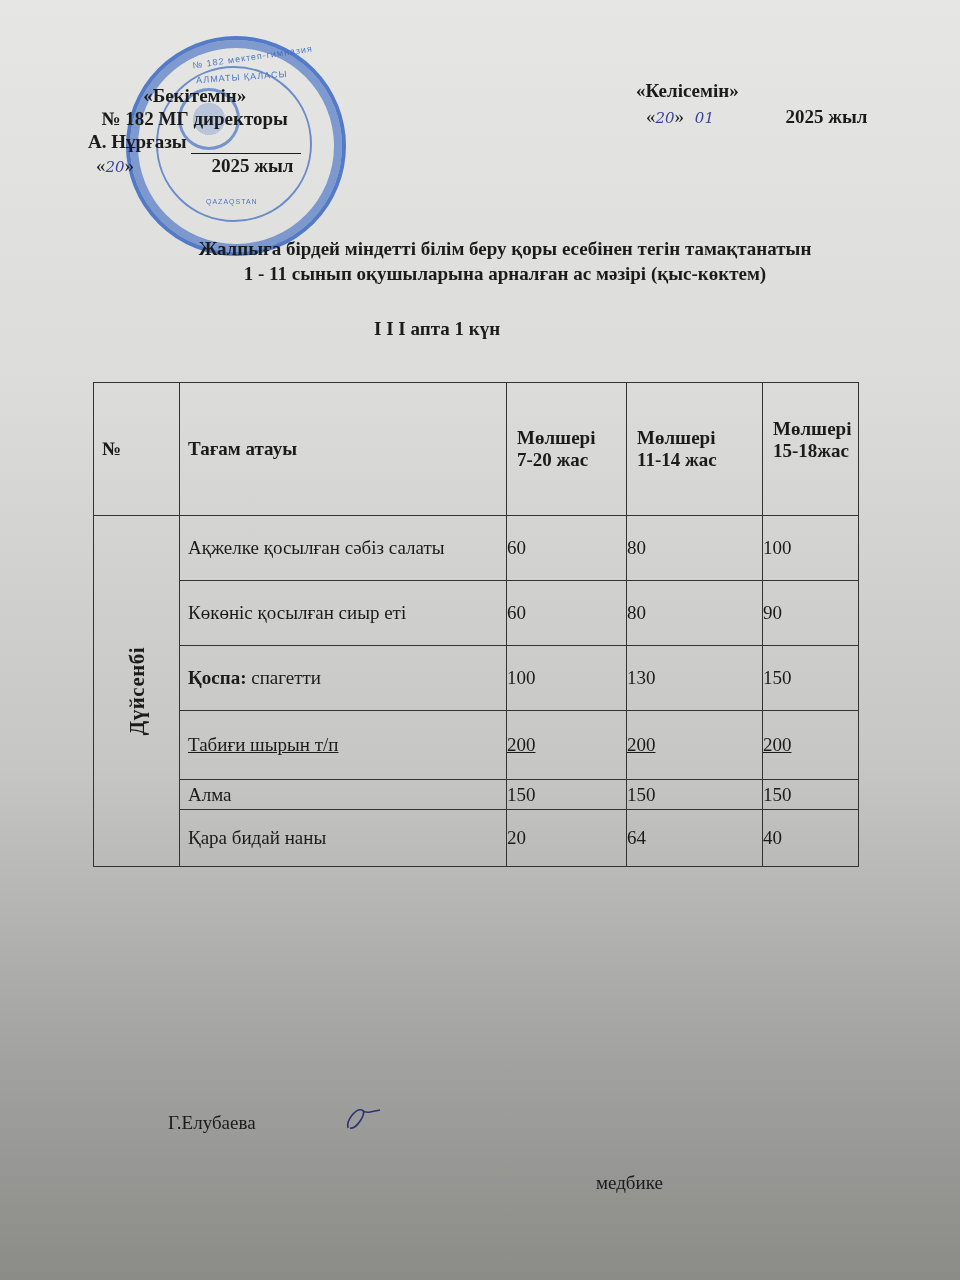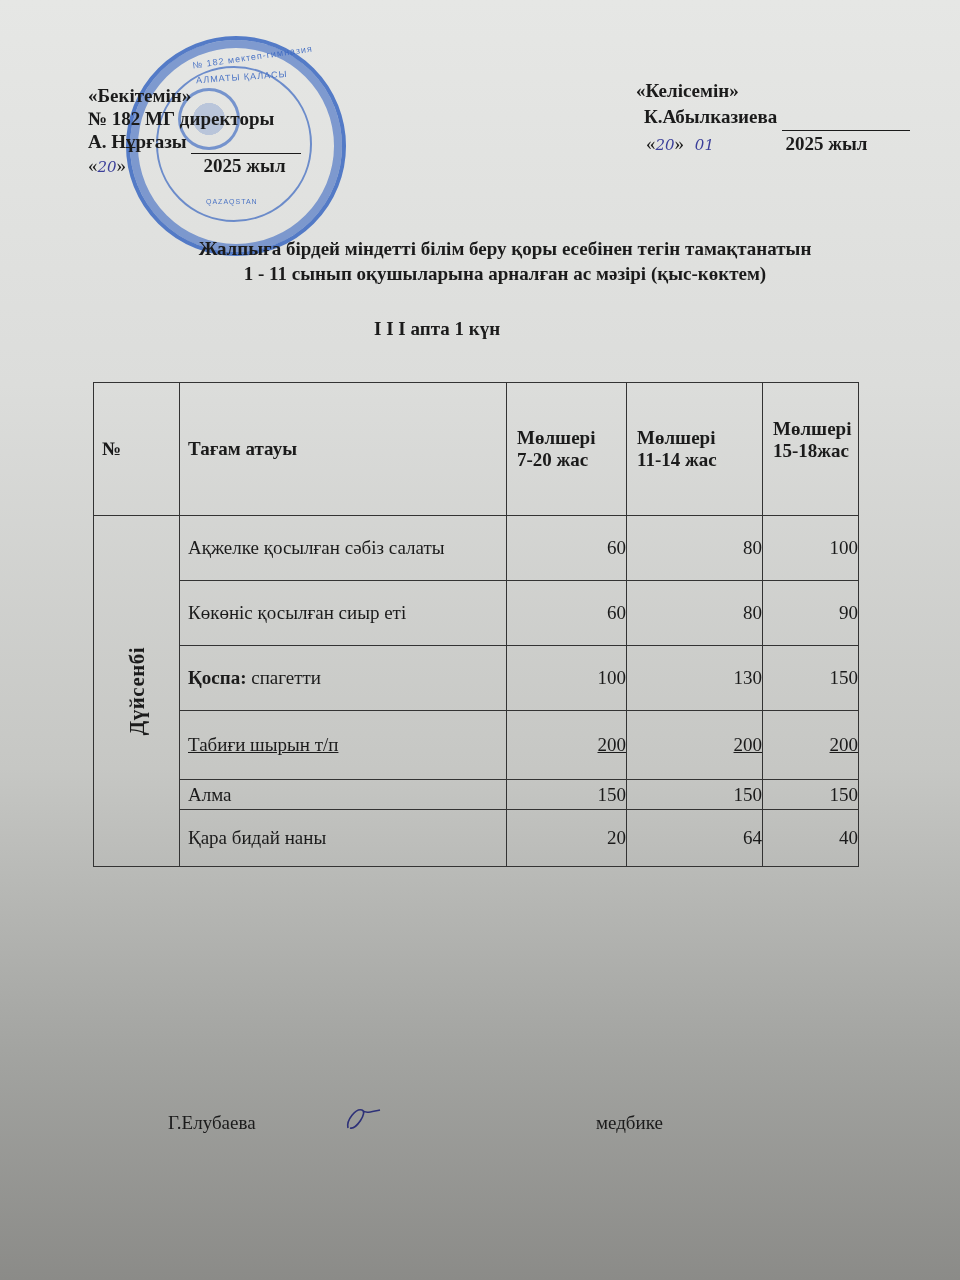--- a/index.html
+++ b/index.html
@@ -28,21 +28,21 @@
       border-radius: 50%; border: 3px solid rgba(40,90,190,0.65);
       background: radial-gradient(circle, rgba(40,90,190,0.25) 0 40%, transparent 41%);
     }
     .stamp-text {
       position: absolute; font-family: "Liberation Sans", sans-serif;
       font-size: 9px; color: rgba(40,90,190,0.9); letter-spacing: 1px; white-space: nowrap;
     }
 
     
     .approve { left: 88px; top: 84px; font-size: 19px; line-height: 23px; font-weight: bold; }
-    .approve .line { white-space: nowrap; }
+    .approve .line { white-space: nowrap; text-align: center; }
     .agree { left: 636px; top: 78px; font-size: 19px; line-height: 26px; font-weight: bold; }
     .agree .line { white-space: nowrap; }
     .handwrite {
       font-family: "DejaVu Serif", serif; font-style: italic; font-weight: normal;
       color: #3b3f9a; font-size: 15px;
     }
     .underline-blank { display: inline-block; border-bottom: 1.5px solid #1b1b1b; vertical-align: baseline; }
 
     
     .title { left: 0; width: 1010px; top: 236px; text-align: center; font-size: 19px; line-height: 25px; font-weight: bold; }
@@ -57,31 +57,31 @@
       border: 1.5px solid #333;
       padding: 0;
     }
     table.menu th { font-weight: bold; text-align: left; vertical-align: middle; }
     .th-num { width: 77px; padding-left: 8px !important; }
     .th-name { width: 318px; padding-left: 8px !important; }
     .th-q { padding-left: 10px !important; line-height: 22px; }
     .th-q1 { width: 109px; }
     .th-q2 { width: 125px; }
     td.name { padding-left: 8px !important; }
-    td.num { text-align: right; }
+    td.num { text-align: left; }
     td.day { position: relative; }
     .day-label {
       position: absolute; left: 50%; top: 50%;
       transform: translate(-50%, -50%) rotate(-90deg);
       font-weight: bold; font-size: 21px; white-space: nowrap; letter-spacing: 0.5px;
     }
 
     
     .nurse { left: 168px; top: 1112px; font-size: 19px; }
-    .nurse-role { left: 596px; top: 1112px; font-size: 19px; }
+    .nurse-role { left: 596px; top: 1172px; font-size: 19px; }
     .sig { left: 342px; top: 1094px; width: 60px; height: 40px; }
   </style>
 </head>
 <body>
 
 <div class="stamp">
   <div class="stamp-inner"></div>
   <div class="stamp-emblem"></div>
   <span class="stamp-text" style="left:62px;top:12px;transform:rotate(-8deg);">№ 182 мектеп-гимназия</span>
   <span class="stamp-text" style="left:66px;top:32px;transform:rotate(-4deg);">АЛМАТЫ ҚАЛАСЫ</span>
@@ -97,24 +97,20 @@
   </div>
   <div class="line">
     <span style="font-weight:normal;">«</span><span class="handwrite">20</span><span style="font-weight:normal;">»</span>
     <span style="display:inline-block;width:68px;"></span>
     <span>2025 жыл</span>
   </div>
 </div>
 
 <div class="abs agree">
   <div class="line">«Келісемін»</div>
-  <div class="line" style="padding-left:8px;">
-    <span>К.Абылказиева</span>
-    <span class="underline-blank" style="width:128px;">&nbsp;</span>
-  </div>
   <div class="line" style="padding-left:10px;">
     <span style="font-weight:normal;">«</span><span class="handwrite">20</span><span style="font-weight:normal;">»</span>
     <span class="handwrite" style="margin-left:6px;">01</span>
     <span style="display:inline-block;width:62px;"></span>
     <span>2025 жыл</span>
   </div>
 </div>
 
 <div class="abs title">
   <div>Жалпыға бірдей міндетті білім беру қоры  есебінен тегін тамақтанатын</div>

